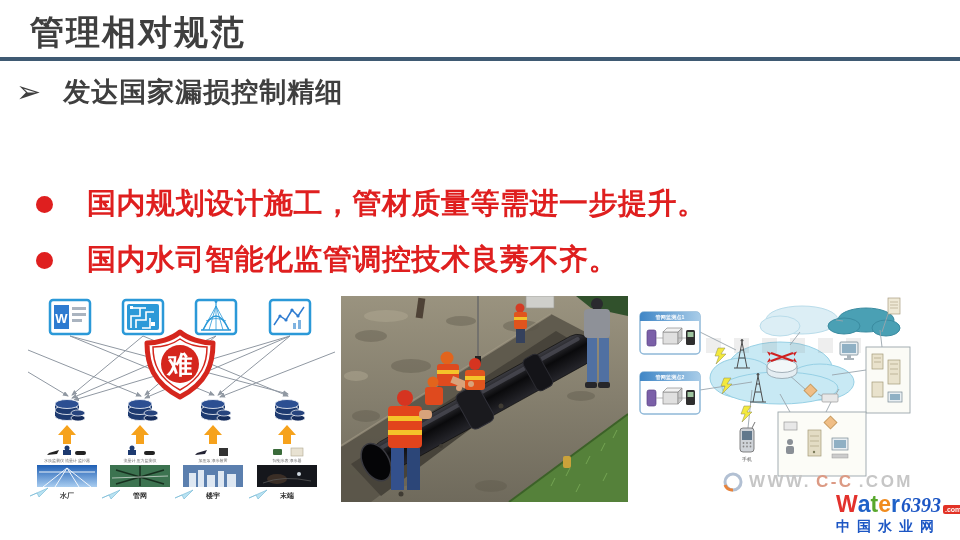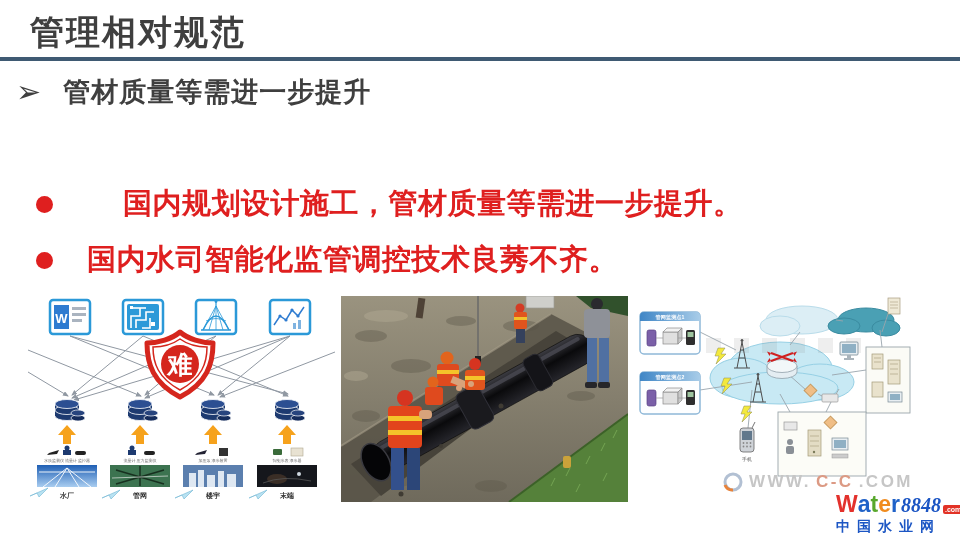--- a/index.html
+++ b/index.html
@@ -9,21 +9,21 @@
 
   .page-title{position:absolute;left:30px;top:10px;font-size:34px;font-weight:700;
               color:#3f3f3f;letter-spacing:2px;}
   .title-rule{position:absolute;left:0;top:57px;width:960px;height:4px;background:#3f5a73;}
 
   .heading-row{position:absolute;left:16px;top:74px;display:flex;align-items:center;}
   .heading-arrow{font-size:30px;color:#3f3f3f;line-height:34px;}
   .heading-text{font-size:27px;font-weight:700;color:#3f3f3f;margin-left:22px;letter-spacing:1px;}
 
   .bullet-row{position:absolute;left:36px;display:flex;align-items:center;height:38px;}
-  .bullet-row.b1{top:128px;} .bullet-row.b2{top:185px;gap:36px;} .bullet-row.b3{top:241px;text-align:center;}
+  .bullet-row.b1{top:128px;} .bullet-row.b2{top:185px;} .bullet-row.b3{top:241px;text-align:center;}
   .bullet-dot{width:17px;height:17px;border-radius:50%;background:#df1f1f;flex:0 0 17px;}
   .bullet-text{font-size:29px;font-weight:700;color:#df1f1f;margin-left:34px;letter-spacing:0.5px;white-space:nowrap;}
 
   .img-left{position:absolute;left:28px;top:292px;width:307px;height:212px;}
   .img-mid{position:absolute;left:341px;top:296px;width:287px;height:206px;}
   .img-right{position:absolute;left:630px;top:290px;width:282px;height:212px;}
 
   .cc-watermark{position:absolute;left:722px;top:471px;display:flex;align-items:center;z-index:5;}
   .cc-watermark .wm-txt{font-weight:700;font-size:17px;letter-spacing:2.5px;margin-left:5px;}
   .wm-gray{color:#c6c6c6;} .wm-warm{color:#dc9a84;}
@@ -40,21 +40,21 @@
 </head>
 <body>
 
 <div id="slide">
 
   <div class="page-title">管理相对规范</div>
   <div class="title-rule"></div>
 
   <div class="heading-row">
     <span class="heading-arrow">➢</span>
-    <span class="heading-text">管材质量等需进一步提升</span>
+    <span class="heading-text">发达国家漏损控制精细</span>
   </div>
 
   <div class="bullet-row b2">
     <span class="bullet-dot"></span>
     <span class="bullet-text">国内规划设计施工，管材质量等需进一步提升。</span>
   </div>
   <div class="bullet-row b3">
     <span class="bullet-dot"></span>
     <span class="bullet-text">国内水司智能化监管调控技术良莠不齐。</span>
   </div>
@@ -524,19 +524,19 @@
     <span class="wm-txt wm-gray">.COM</span>
   </div>
 
   <div class="logo">
     <div class="logo-line1">
       <span class="logo-letter" style="color: rgb(227, 49, 44);">W</span>
       <span class="logo-letter" style="color: rgb(32, 98, 200);">a</span>
       <span class="logo-letter" style="color: rgb(88, 168, 44);">t</span>
       <span class="logo-letter" style="color: rgb(240, 139, 30);">e</span>
       <span class="logo-letter" style="color: rgb(32, 98, 200);">r</span>
-      <span class="logo-number">8848</span>
+      <span class="logo-number">6393</span>
       <span class="logo-chip">.com</span>
     </div>
     <div class="logo-cn">中国水业网</div>
   </div>
 
 </div>
 
 </body></html>

